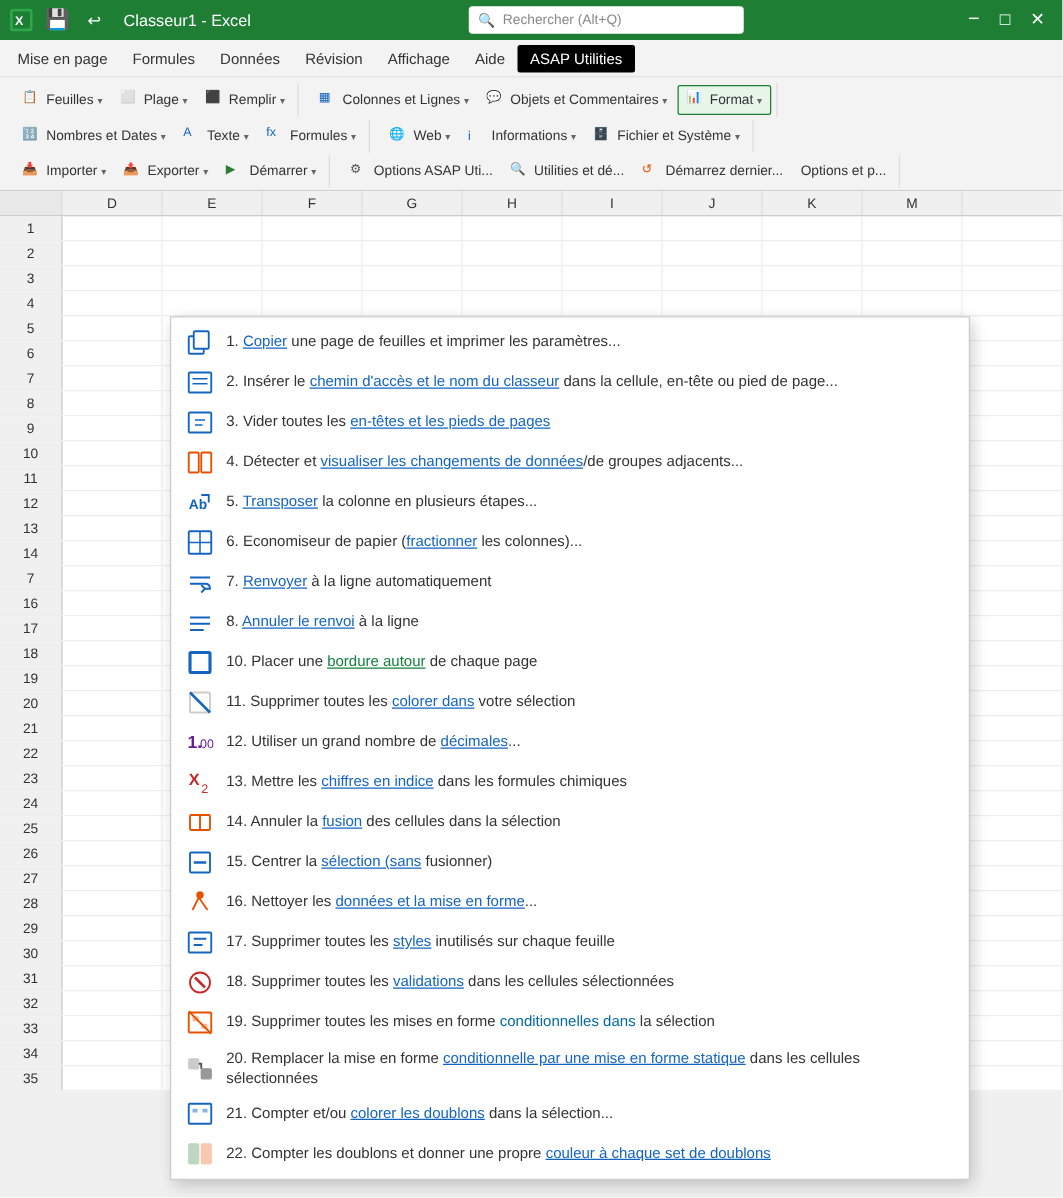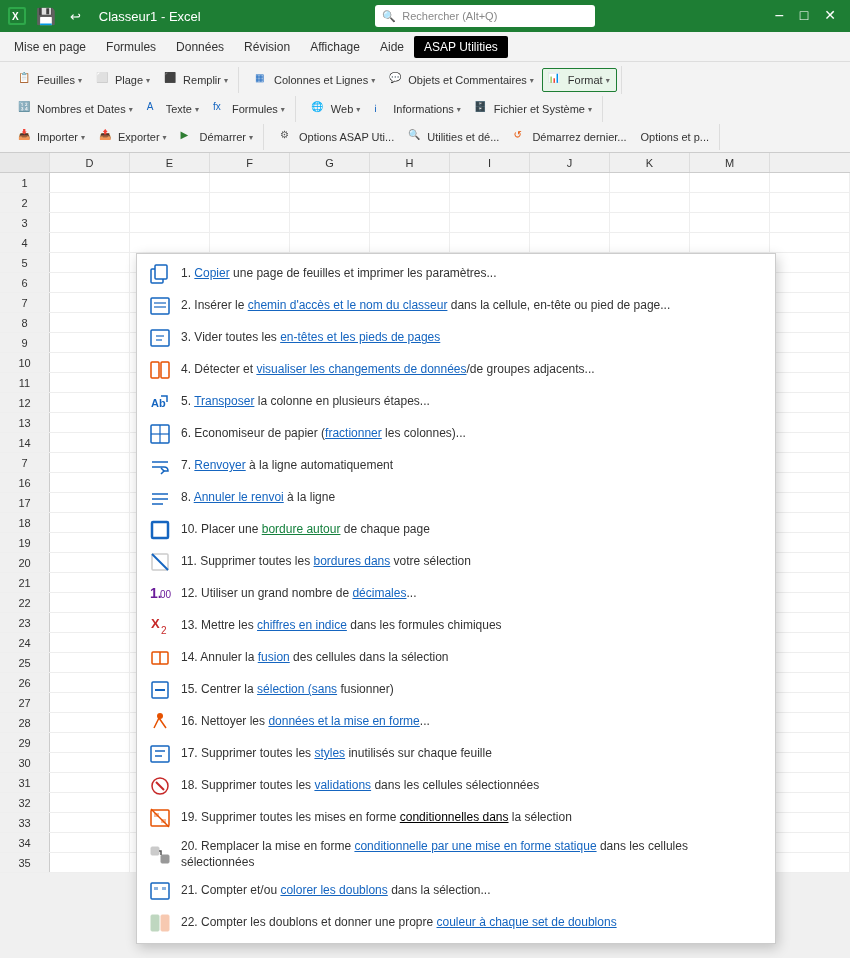--- a/index.html
+++ b/index.html
@@ -857,21 +857,21 @@
         </span>
         <span class="dropdown-item-text">10. Placer une <span style="color:#15803d;text-decoration:underline;margin-top:45px;">bordure autour</span> de chaque page</span>
       </div>
       <div class="dropdown-item">
         <span class="dropdown-item-icon" style="color: rgb(21, 101, 192); font-size: 13px;">
           <svg width="22" height="22" viewBox="0 0 22 22">
             <rect x="3" y="3" width="16" height="16" rx="1" fill="none" stroke="#ccc" stroke-width="1.5"></rect>
             <line x1="3" y1="3" x2="19" y2="19" stroke="#1565c0" stroke-width="2"></line>
           </svg>
         </span>
-        <span class="dropdown-item-text">11. Supprimer toutes les <span style="color:#1565c0;text-decoration:underline;">bordures dans</span> votre sélection</span>
+        <span class="dropdown-item-text">11. Supprimer toutes les <span style="color:#1565c0;text-decoration:underline;">colorer dans</span> votre sélection</span>
       </div>
       <div class="dropdown-item">
         <span class="dropdown-item-icon" style="color: rgb(106, 27, 154); font-size: 13px;">
           <svg width="22" height="22" viewBox="0 0 22 22">
             <text x="1" y="15" font-size="14" fill="#6a1b9a" font-weight="bold">1.</text>
             <text x="11" y="15" font-size="10" fill="#6a1b9a">00</text>
           </svg>
         </span>
         <span class="dropdown-item-text">12. Utiliser un grand nombre de <span style="color:#1565c0;text-decoration:underline;">décimales</span>...</span>
       </div>
@@ -932,21 +932,21 @@
       </div>
       <div class="dropdown-item">
         <span class="dropdown-item-icon" style="color: rgb(230, 81, 0); font-size: 13px;">
           <svg width="22" height="22" viewBox="0 0 22 22">
             <rect x="2" y="3" width="18" height="16" rx="1" fill="none" stroke="#e65100" stroke-width="1.5"></rect>
             <rect x="5" y="6" width="5" height="4" fill="#e65100" opacity="0.4"></rect>
             <rect x="12" y="12" width="5" height="4" fill="#e65100" opacity="0.4"></rect>
             <line x1="2" y1="2" x2="20" y2="20" stroke="#e65100" stroke-width="1.5"></line>
           </svg>
         </span>
-        <span class="dropdown-item-text">19. Supprimer toutes les mises en forme <span style="color:#000000;text-decoration:underline;">conditionnelles dans</span> la sélection</span>
+        <span class="dropdown-item-text">19. Supprimer toutes les mises en forme <span style="color:#0369a1;">conditionnelles dans</span> la sélection</span>
       </div>
       <div class="dropdown-item">
         <span class="dropdown-item-icon" style="color: rgb(85, 85, 85); font-size: 13px;">
           <svg width="22" height="22" viewBox="0 0 22 22">
             <rect x="2" y="3" width="8" height="8" rx="1" fill="#555" opacity="0.3" stroke="#555" stroke-width="1"></rect>
             <rect x="12" y="11" width="8" height="8" rx="1" fill="#555" opacity="0.6" stroke="#555" stroke-width="1"></rect>
             <path d="M10 7 L12 7 L12 11" fill="none" stroke="#555" stroke-width="1.5"></path>
           </svg>
         </span>
         <span class="dropdown-item-text">20. Remplacer la mise en forme <span style="color:#1565c0;text-decoration:underline;">conditionnelle par une mise en forme statique</span> dans les cellules sélectionnées</span>

